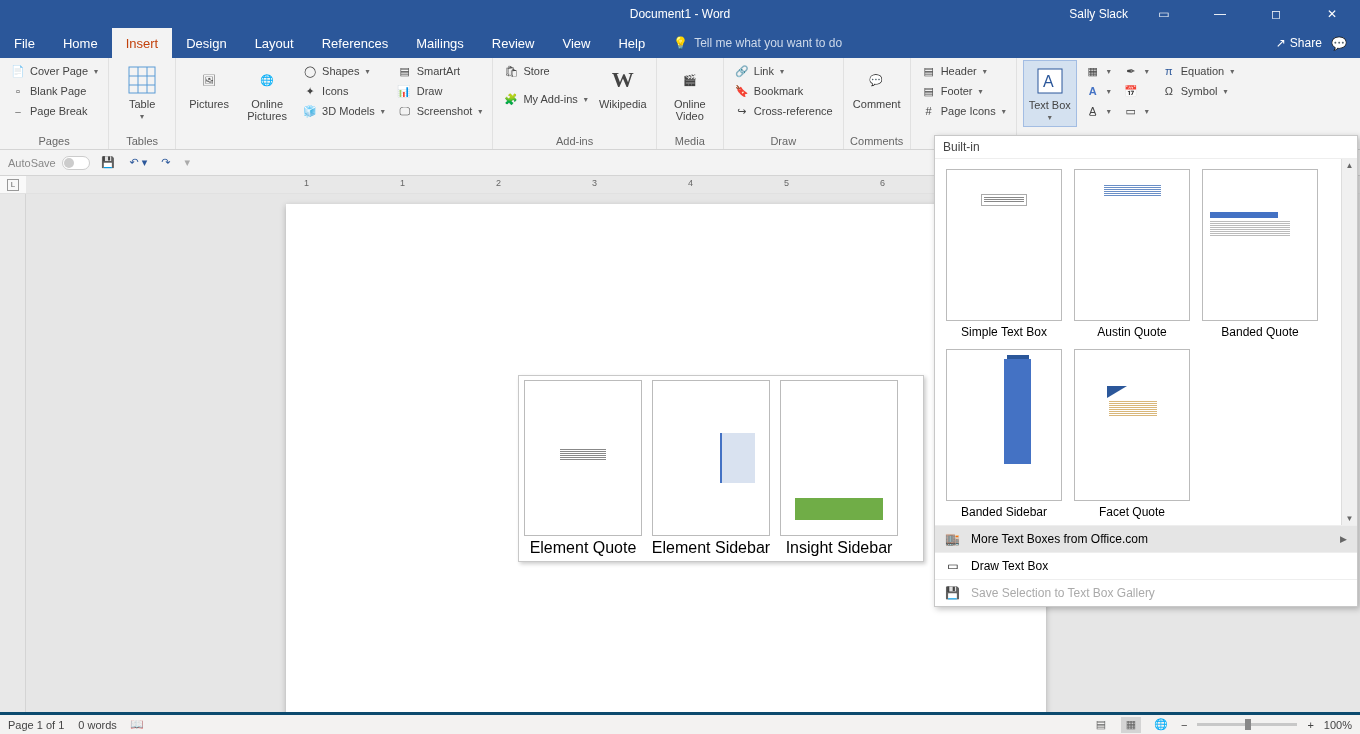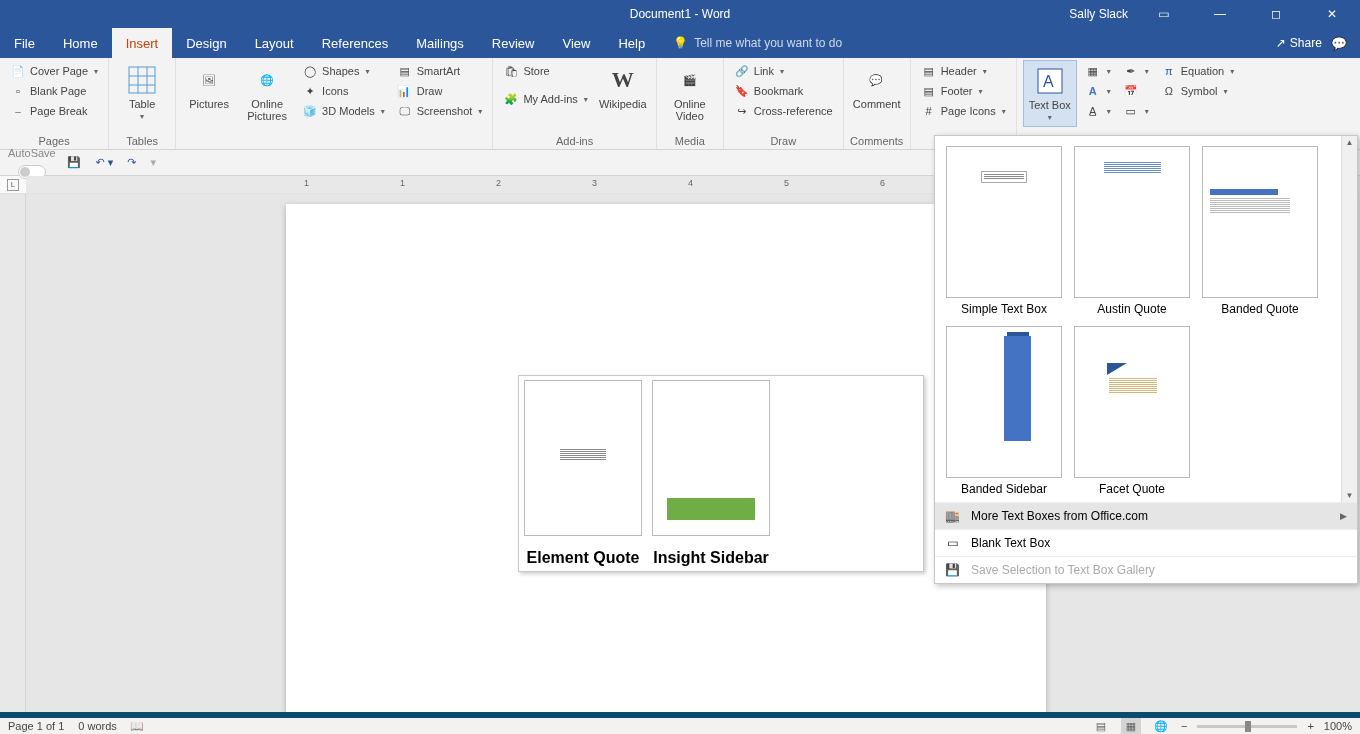--- a/index.html
+++ b/index.html
@@ -23,54 +23,54 @@
 .group-label { text-align: center; font-size: 11px; color: #666; padding: 2px 0; }
 .bigbtn { display: flex; flex-direction: column; align-items: center; justify-content: flex-start; width: 54px; padding: 4px 2px; cursor: pointer; text-align: center; gap: 2px; }
 .bigbtn .ico { width: 32px; height: 32px; display: flex; align-items: center; justify-content: center; }
 .bigbtn.active { background: #d4e1f0; border: 1px solid #a3bde3; }
 .stackbtns { display: flex; flex-direction: column; gap: 2px; padding-top: 2px; }
 .smallbtn { display: flex; align-items: center; gap: 4px; padding: 1px 4px; cursor: pointer; white-space: nowrap; font-size: 11px; }
 .smallbtn .si { width: 16px; height: 16px; display: flex; align-items: center; justify-content: center; }
 .caret::after { content: "▾"; font-size: 8px; color: #666; margin-left: 2px; }
 
 .qat { background: #f3f3f3; height: 26px; border-bottom: 1px solid #d4d4d4; display: flex; align-items: center; padding: 0 8px; gap: 10px; font-size: 11px; color: #888; }
-.qat .autosave { display: flex; align-items: center; gap: 6px; flex-direction: column; }
+.qat .autosave { display: flex; align-items: center; gap: 6px; }
 .qat .toggle { width: 28px; height: 14px; border: 1px solid #ccc; border-radius: 7px; background: #fff; position: relative; }
 .qat .toggle::after { content: ""; width: 10px; height: 10px; background: #ccc; border-radius: 50%; position: absolute; left: 1px; top: 1px; }
 .qat .qbtn { cursor: pointer; color: #2b579a; padding: 2px; }
 
 .rulerbar { background: #f9f9f9; height: 18px; border-bottom: 1px solid #e1e1e1; display: flex; }
 .ruler-left { width: 26px; display: flex; align-items: center; justify-content: center; }
 .ruler-tab { width: 12px; height: 12px; border: 1px solid #999; font-size: 8px; display: flex; align-items: center; justify-content: center; color: #666; }
 .ruler-main { flex: 1; background: #e8e8e8; position: relative; font-size: 9px; color: #666; }
 .ruler-main .num { position: absolute; top: 2px; }
 
 .workspace { position: relative; height: 540px; background: #e6e6e6; display: flex; }
 .vruler { width: 26px; background: #e8e8e8; border-right: 1px solid #d4d4d4; }
 .docarea { flex: 1; position: relative; overflow: hidden; }
 .page { position: absolute; left: 260px; top: 10px; width: 760px; height: 980px; background: #fff; box-shadow: 0 2px 6px rgba(0,0,0,0.25); }
 
 .gallery-overflow { position: absolute; left: 518px; top: 375px; width: 406px; background: #fff; border: 1px solid #c8c8c8; box-shadow: 2px 2px 4px rgba(0,0,0,0.2); padding: 4px; display: flex; flex-wrap: wrap; gap: 8px; }
-.gallery-overflow .gitem { width: 120px; display: flex; flex-direction: column; align-items: center; gap: 13px; cursor: pointer; font-weight: bold; }
+.gallery-overflow .gitem { width: 120px; display: flex; flex-direction: column; align-items: center; gap: 3px; cursor: pointer; }
 .gallery-overflow .thumb { width: 118px; height: 156px; border: 1px solid #bbb; background: #fff; position: relative; }
 
 .textbox-menu { position: absolute; left: 934px; top: 135px; width: 424px; background: #fff; border: 1px solid #c8c8c8; box-shadow: 2px 2px 6px rgba(0,0,0,0.25); font-size: 12px; }
 .tbmenu-header { padding: 4px 8px; color: #444; border-bottom: 1px solid #eee; font-size: 12px; }
 .tbmenu-grid { display: flex; flex-wrap: wrap; gap: 10px; padding: 10px 10px 6px 10px; position: relative; }
 .tbmenu-grid .gitem { width: 118px; display: flex; flex-direction: column; align-items: center; gap: 4px; cursor: pointer; }
 .tbmenu-grid .thumb { width: 116px; height: 152px; border: 1px solid #bbb; background: #fff; position: relative; }
 .tbmenu-grid .scroll { position: absolute; right: 0; top: 0; bottom: 0; width: 16px; background: #f0f0f0; border-left: 1px solid #ddd; display: flex; flex-direction: column; justify-content: space-between; align-items: center; font-size: 8px; color: #666; }
 .tbmenu-grid .scroll div { cursor: pointer; padding: 2px 0; }
 .tbmenu-row { display: flex; align-items: center; gap: 10px; padding: 5px 10px; cursor: pointer; border-top: 1px solid #eee; }
 .tbmenu-row.highlight { background: #e5e5e5; }
 .tbmenu-row.disabled { color: #aaa; cursor: default; }
 .tbmenu-row .ri { width: 16px; height: 16px; display: flex; align-items: center; justify-content: center; font-size: 12px; }
 .tbmenu-row .expand { margin-left: auto; font-size: 9px; color: #666; }
 
-.statusbar { position: absolute; left: 0; right: 0; bottom: 0; height: 22px; background: #f3f2f1; border-top: 6px solid #0c4a6e; display: flex; align-items: center; font-size: 11px; color: #444; padding: 0 8px; gap: 14px; }
+.statusbar { position: absolute; left: 0; right: 0; bottom: 0; height: 22px; background: #f3f2f1; border-top: 3px solid #0c4a6e; display: flex; align-items: center; font-size: 11px; color: #444; padding: 0 8px; gap: 14px; }
 .statusbar .right { margin-left: auto; display: flex; align-items: center; gap: 10px; }
 .statusbar .viewbtn { width: 20px; height: 16px; cursor: pointer; display: flex; align-items: center; justify-content: center; color: #666; }
 .statusbar .viewbtn.active { background: #d4d4d4; }
 .zoom-slider { width: 100px; height: 3px; background: #c8c8c8; position: relative; }
 .zoom-slider::after { content: ""; position: absolute; left: 48px; top: -4px; width: 6px; height: 11px; background: #888; }
 
 .thumb .txt-center { position: absolute; left: 30%; top: 44%; width: 40%; height: 8%; background: repeating-linear-gradient(#888,#888 1px,transparent 1px,transparent 2px); }
 .thumb .txt-top { position: absolute; left: 25%; top: 10%; width: 50%; height: 8%; background: repeating-linear-gradient(#6a8fc7,#6a8fc7 1px,transparent 1px,transparent 2px); }
 .thumb .sidebar-r { position: absolute; right: 0; top: 0; width: 30%; height: 100%; background: #eef3fa; border-left: 1px solid #ccd; }
 .thumb .sidebar-r::before { content:""; position:absolute; top:0; left:0; right:0; height:12%; background:#2b3a5a;}
@@ -368,27 +368,34 @@
 
 <div class="gallery-overflow">
   <div class="gitem">
     <div class="thumb">
         <div class="txt-center"></div>
       </div>
     <span>Element Quote</span>
   </div>
   <div class="gitem">
     <div class="thumb">
+        <div class="side-txt"></div>
+      </div>
+    <span>Element Sidebar</span>
+  </div>
+  <div class="gitem">
+    <div class="thumb">
         <div class="greenbox"></div>
       </div>
     <span>Insight Sidebar</span>
   </div>
 </div>
 
 <div class="textbox-menu">
+  <div class="tbmenu-header">Built-in</div>
   <div class="tbmenu-grid">
     <div class="gitem">
       <div class="thumb">
           <div class="txt-center" style="top:16%;border:1px solid #aaa;padding:2px;background-clip:content-box"></div>
         </div>
       <span>Simple Text Box</span>
     </div>
     <div class="gitem">
       <div class="thumb">
           <div class="txt-top"></div>
@@ -420,21 +427,21 @@
         <div>▼</div>
       </div>
   </div>
   <div class="tbmenu-row highlight">
     <span class="ri">🏬</span>
     <span>More Text Boxes from Office.com</span>
     <span class="expand">▶</span>
   </div>
   <div class="tbmenu-row">
     <span class="ri">▭</span>
-    <span>Blank Text Box</span>
+    <span>Draw Text Box</span>
   </div>
   <div class="tbmenu-row disabled">
     <span class="ri">💾</span>
     <span>Save Selection to Text Box Gallery</span>
   </div>
 </div>
 
 <div class="statusbar">
   <span>Page 1 of 1</span>
   <span>0 words</span>

